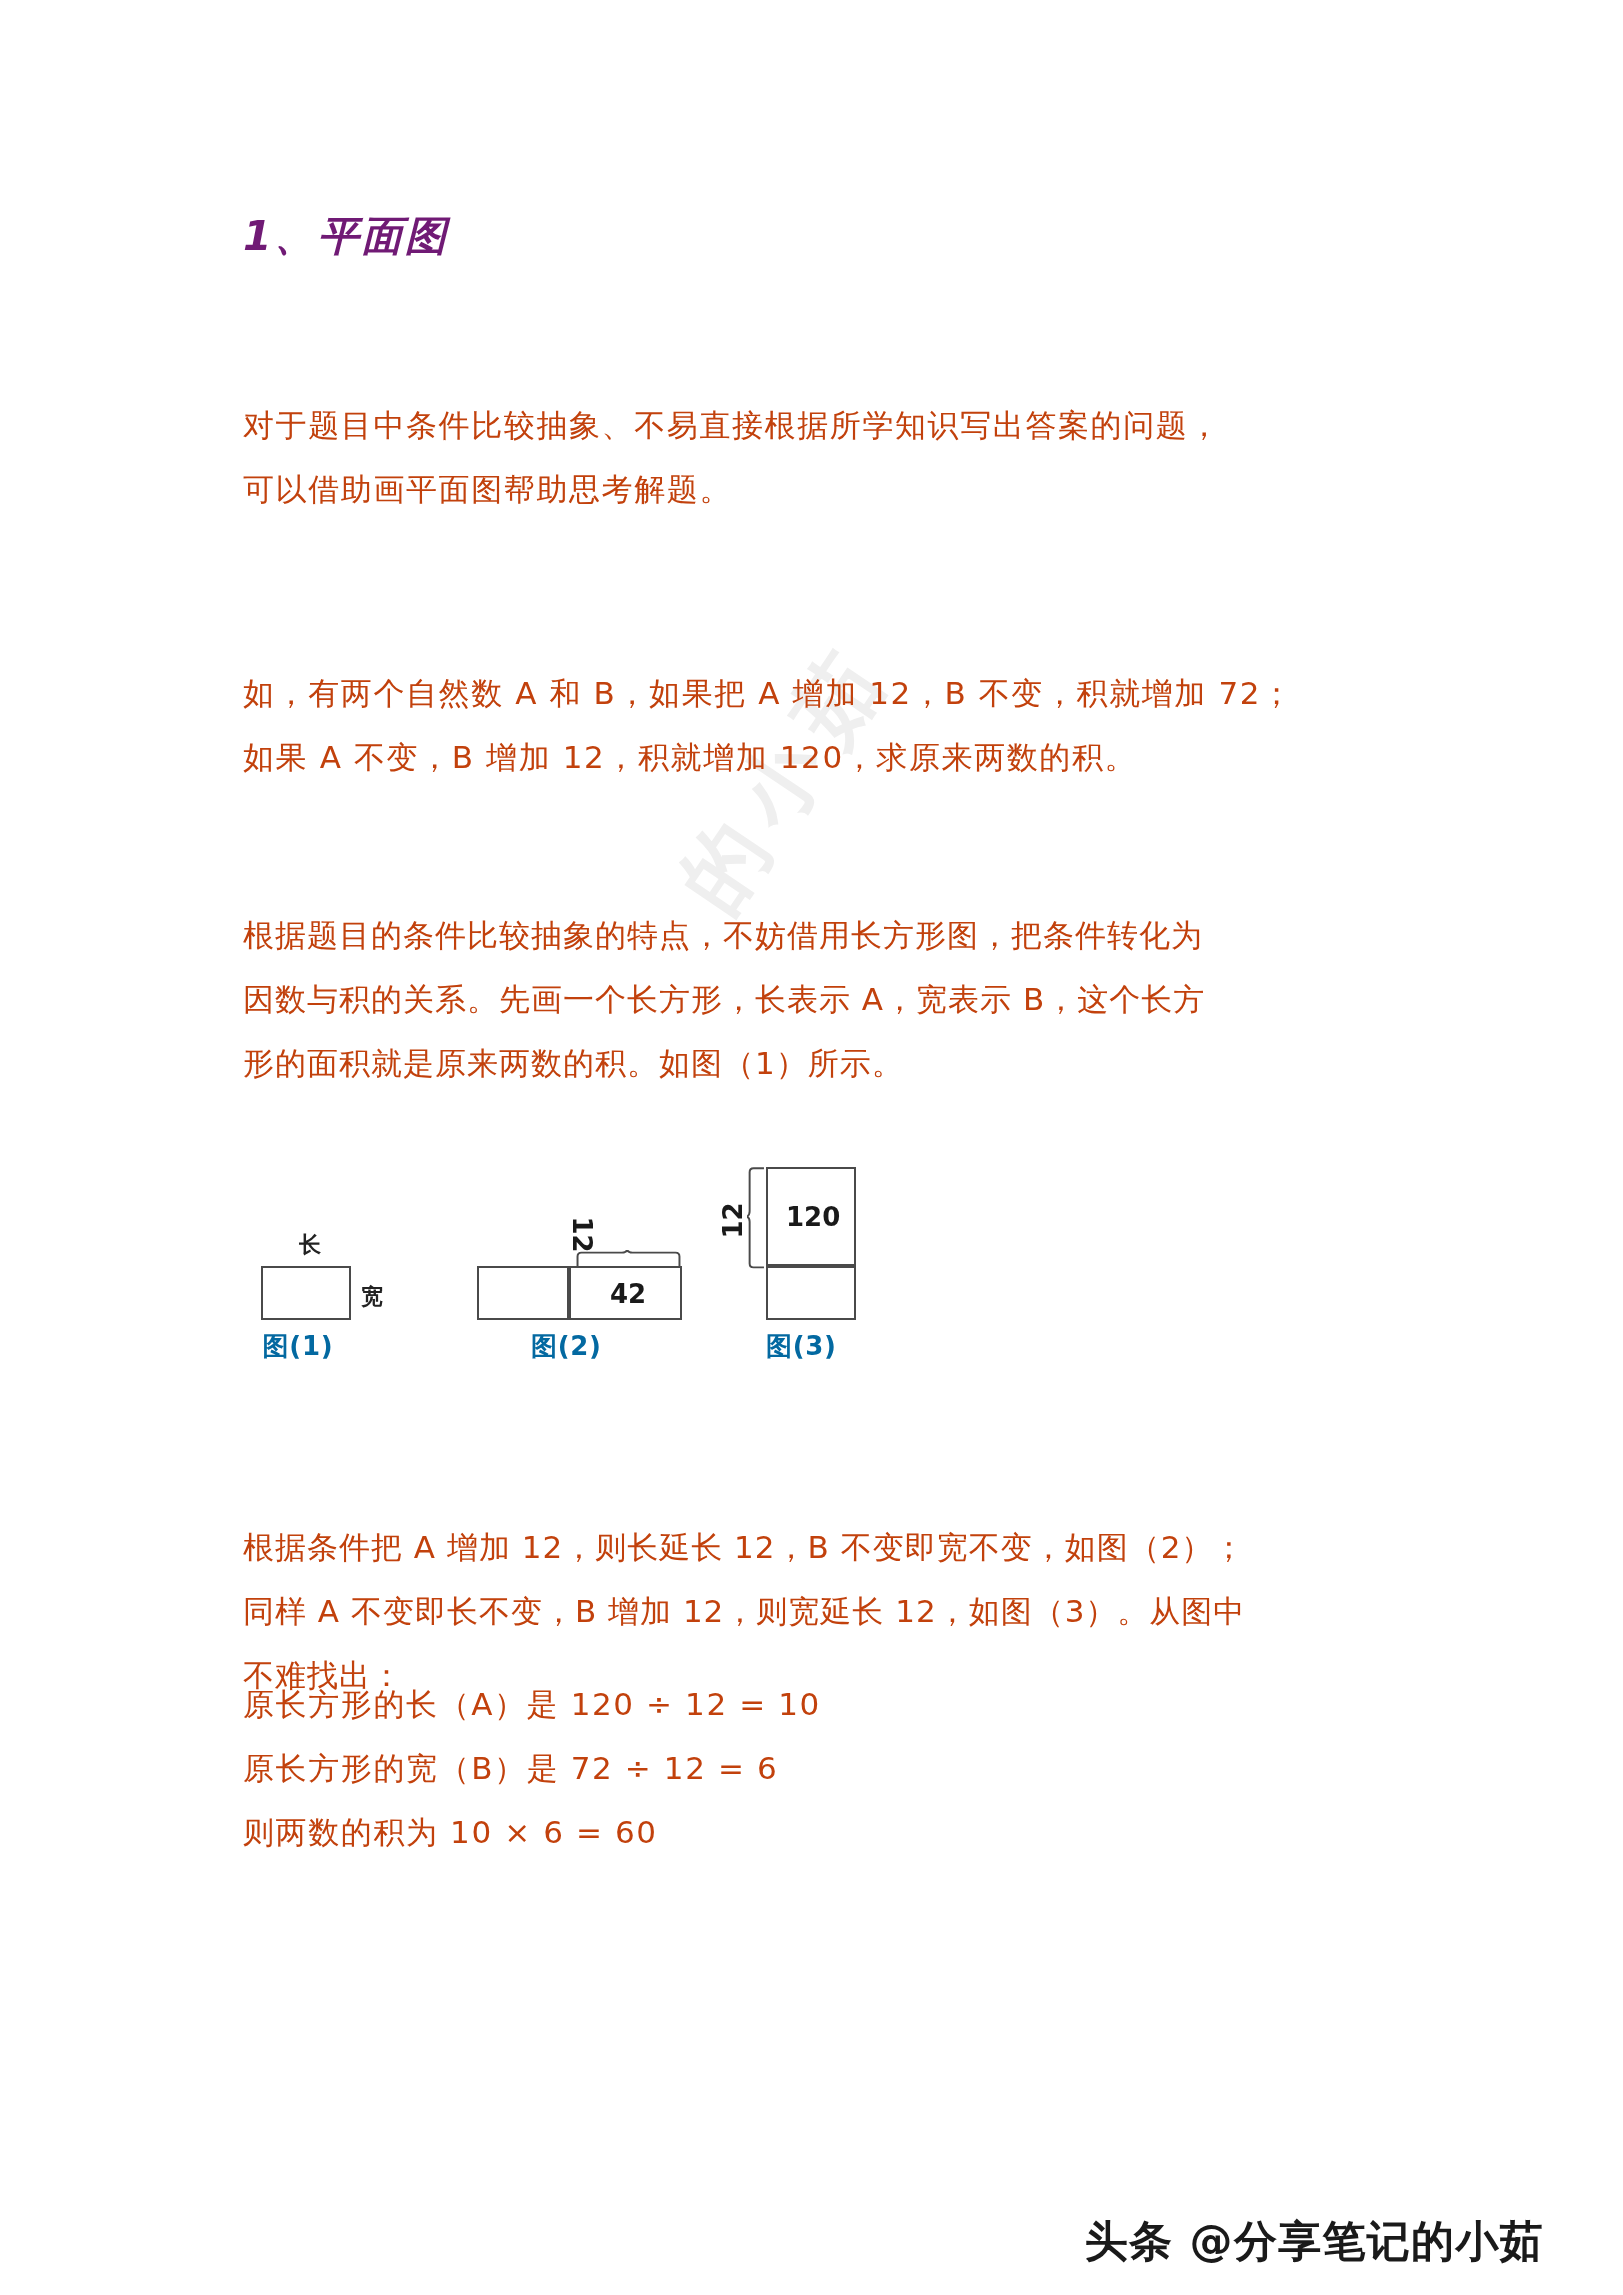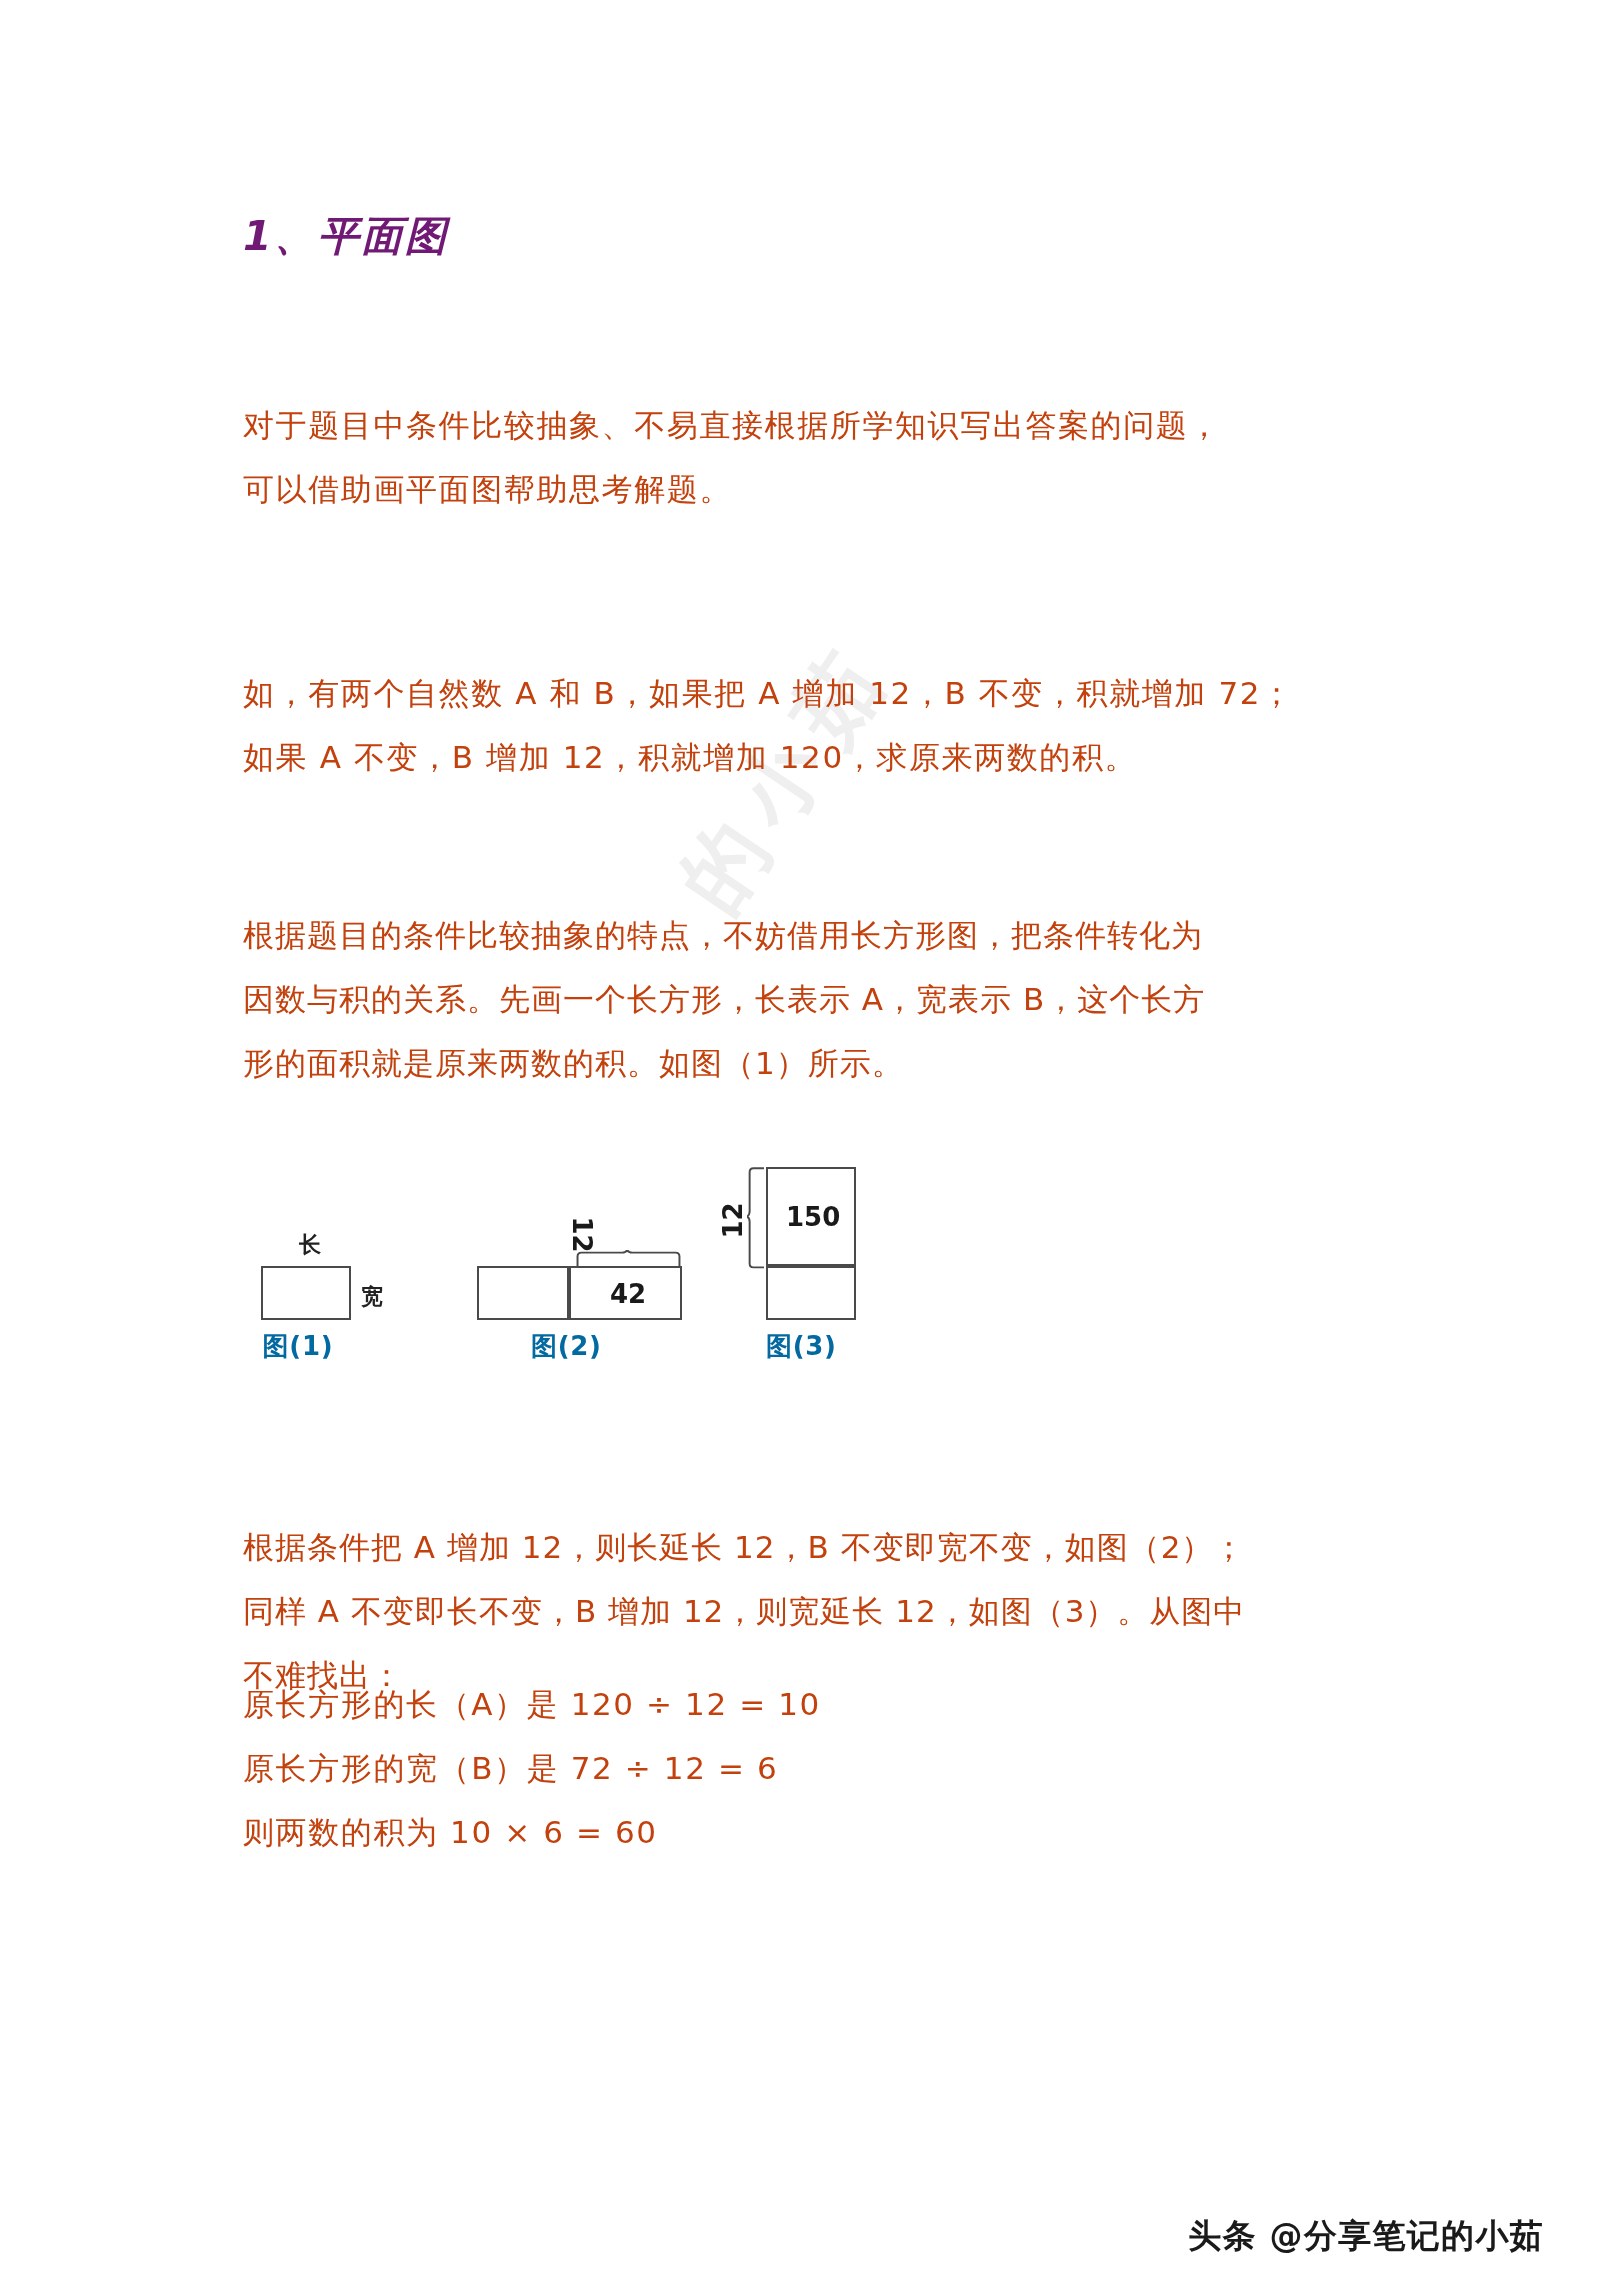--- a/index.html
+++ b/index.html
@@ -141,23 +141,23 @@
   .rot-ccw { transform: rotate(-90deg); transform-origin: 50% 50%; }
 
   .brace-h, .brace-v {
     position: absolute;
   }
 
   
   .footer {
     position: absolute;
     right: 79px;
-    bottom: 36px;
-    font-family: "DejaVu Sans", sans-serif;
-    font-size: 33px;
+    bottom: 24px;
+    font-family: "DejaVu Sans", sans-serif;
+    font-size: 43px;
     font-weight: 700;
     color: #1a1a1a;
     letter-spacing: 1.3px;
     white-space: nowrap;
     z-index: 3;
   }
 </style>
 </head>
 <body>
 
@@ -213,21 +213,21 @@
 
       <div class="fig" style="left:458px; top:0; width:216px; height:216px;">
 
         <div class="fig-value rot-ccw" style="left:17px; top:51px; width:29px; text-align:center;">12</div>
 
         <svg class="brace-v" style="left:46px; top:9.2px;" width="18.3" height="103" viewBox="0 0 28 158">
           <path d="M26 2 L10 2 Q4 2 4 8 L4 68 Q4 74 0 76 Q4 78 4 84 L4 148 Q4 154 10 154 L26 154" fill="none" stroke="#4a4a4a" stroke-width="3"></path>
         </svg>
 
         <div class="rect" style="left:65px; top:9.2px; width:90px; height:99px;"></div>
-        <div class="fig-value" style="left:85px; top:44px;">150</div>
+        <div class="fig-value" style="left:85px; top:44px;">120</div>
 
         <div class="rect" style="left:65px; top:108px; width:90px; height:54px;"></div>
         <div class="fig-caption" style="left:65px; top:171px;">图(3)</div>
       </div>
 
     </div>
 
     <div class="para tight" id="para-apply">
       <div class="line">根据条件把 A 增加 12，则长延长 12，B 不变即宽不变，如图（2）；</div>
       <div class="line">同样 A 不变即长不变，B 增加 12，则宽延长 12，如图（3）。从图中</div>

